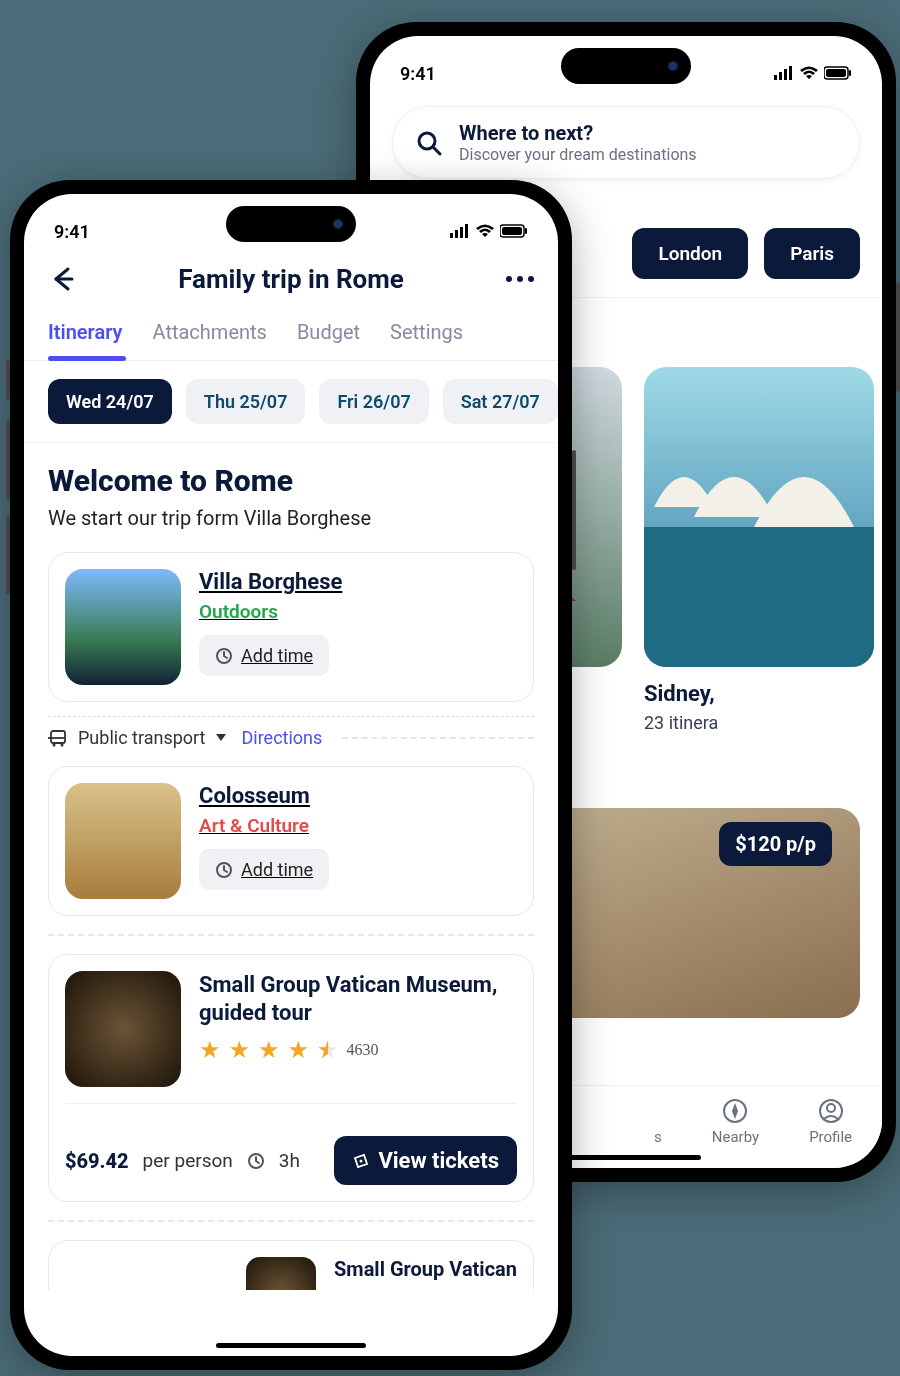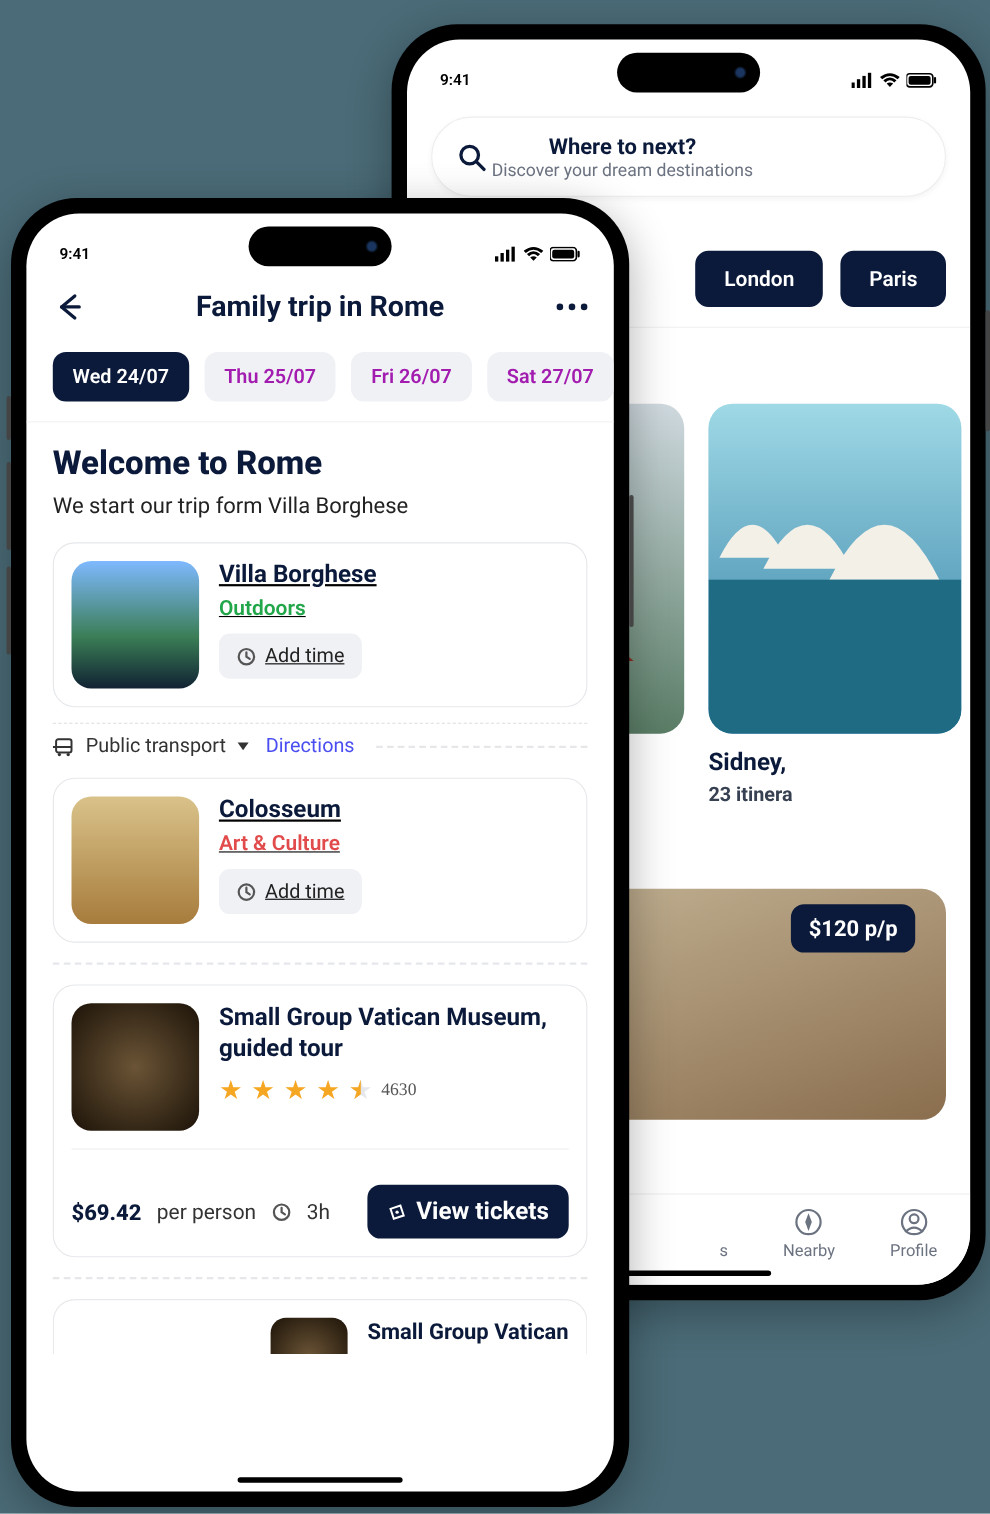--- a/index.html
+++ b/index.html
@@ -24,21 +24,21 @@
   .phone-front { left: 10px; top: 180px; width: 562px; height: 1190px; }
 
   
   .status-bar {
     display: flex;
     align-items: center;
     justify-content: space-between;
     padding: 20px 30px 6px;
     height: 60px;
     font-weight: 600;
-    font-size: 14px;
+    font-size: 18px;
     position: relative;
   }
   .dynamic-island {
     position: absolute;
     top: 12px;
     left: 50%;
     transform: translateX(-50%);
     width: 130px;
     height: 36px;
     background: #000;
@@ -58,23 +58,22 @@
 
   
   .search-pill {
     margin: 10px 22px 0;
     background: #fff;
     border: 1px solid #eee;
     border-radius: 40px;
     padding: 14px 22px;
     display: flex;
     align-items: center;
-    gap: 4px;
+    gap: 16px;
     box-shadow: 0 2px 6px rgba(0,0,0,0.05);
-    text-align: center;
   }
   .search-pill .titles { display:flex; flex-direction:column; }
   .search-title { font-weight:700; font-size:20px; color:#0b1a3a; }
   .search-sub { font-size:16px; color:#6b7280; }
 
   .chips-row { display:flex; gap:16px; padding: 30px 22px 18px; justify-content:flex-end; }
   .chip {
     background:#0b1a3a;
     color:#fff;
     border-radius:12px;
@@ -91,21 +90,21 @@
   .explore-img {
     height:300px; border-radius:22px;
     background:linear-gradient(180deg,#cfd9df,#5a7d66);
     position:relative; overflow:hidden;
   }
   .explore-img.sydney{ background:linear-gradient(180deg,#9fd9e6,#2e7aa1); }
   .pagoda{
     position:absolute; left:50%; bottom:30px; transform:translateX(-50%);
   }
   .explore-name{ font-size:22px; font-weight:700; color:#0b1a3a; margin-top:14px; }
-  .explore-meta{ font-size:18px; color:#374151; margin-top:6px;font-weight:bold; }
+  .explore-meta{ font-size:18px; color:#374151; margin-top:6px; }
   .creators-heading{ font-size:30px; font-weight:800; color:#0b1a3a; padding:28px 22px 12px; }
   .creator-card{
     margin:0 22px; height:210px; border-radius:22px;
     background:linear-gradient(160deg,#c7b89a,#8a6e4e);
     position:relative;
   }
   .price-badge{
     position:absolute; right:28px; top:14px;
     background:#0b1a3a; color:#fff; border-radius:12px;
     padding:10px 16px; font-weight:700; font-size:20px;
@@ -130,21 +129,21 @@
   .trip-title{ font-size:26px; font-weight:700; color:#0b1a3a; }
   .more-dots{ display:flex; gap:5px; }
   .more-dots span{ width:6px;height:6px;background:#0b1a3a;border-radius:50%; }
 
   .tabs-row{ display:flex; gap:30px; padding: 18px 24px 0; border-bottom:1px solid #eee; position:relative; }
   .tab{ font-size:20px; color:#868ba0; padding-bottom:16px; }
   .tab.active{ color:#4b4ff1; font-weight:600; }
   .tab-underline{ position:absolute; bottom:-1px; left:24px; width:78px; height:5px; background:#4b4ff1; border-radius:3px; }
 
   .dates-row{ display:flex; gap:14px; padding:18px 24px; border-bottom:1px solid #f1f1f1; overflow:hidden;}
-  .date-pill{ background:#f0f1f5; color:#a21caf; border-radius:12px; padding:12px 18px; font-weight:600; font-size:18px; white-space:nowrap;}
+  .date-pill{ background:#f0f1f5; color:#0c4a6e; border-radius:12px; padding:12px 18px; font-weight:600; font-size:18px; white-space:nowrap;}
   .date-pill.active{ background:#0b1a3a; color:#fff; }
 
   .welcome{ padding:20px 24px 4px; }
   .welcome h2{ font-size:30px; font-weight:800; color:#0b1a3a; margin-bottom:8px;}
   .welcome p{ font-size:20px; color:#222; }
 
   .place-card{
     margin:18px 24px 0; border:1px solid #e5e7eb; border-radius:20px;
     padding:16px; display:flex; gap:18px;text-decoration:underline;
   }
@@ -344,20 +343,27 @@
           <line x1="8" y1="14" x2="24" y2="14" stroke="#0b1a3a" stroke-width="3" stroke-linecap="round"></line>
         </svg>
       <div class="trip-title">Family trip in Rome</div>
       <div class="more-dots">
           <span></span>
           <span></span>
           <span></span>
         </div>
     </div>
 
+    <div class="tabs-row">
+      <div class="tab active">Itinerary</div>
+      <div class="tab">Attachments</div>
+      <div class="tab">Budget</div>
+      <div class="tab">Settings</div>
+      <div class="tab-underline"></div>
+    </div>
 
     <div class="dates-row">
       <div class="date-pill active">Wed 24/07</div>
       <div class="date-pill">Thu 25/07</div>
       <div class="date-pill">Fri 26/07</div>
       <div class="date-pill">Sat 27/07</div>
     </div>
 
     <div class="welcome">
       <h2>Welcome to Rome</h2>

